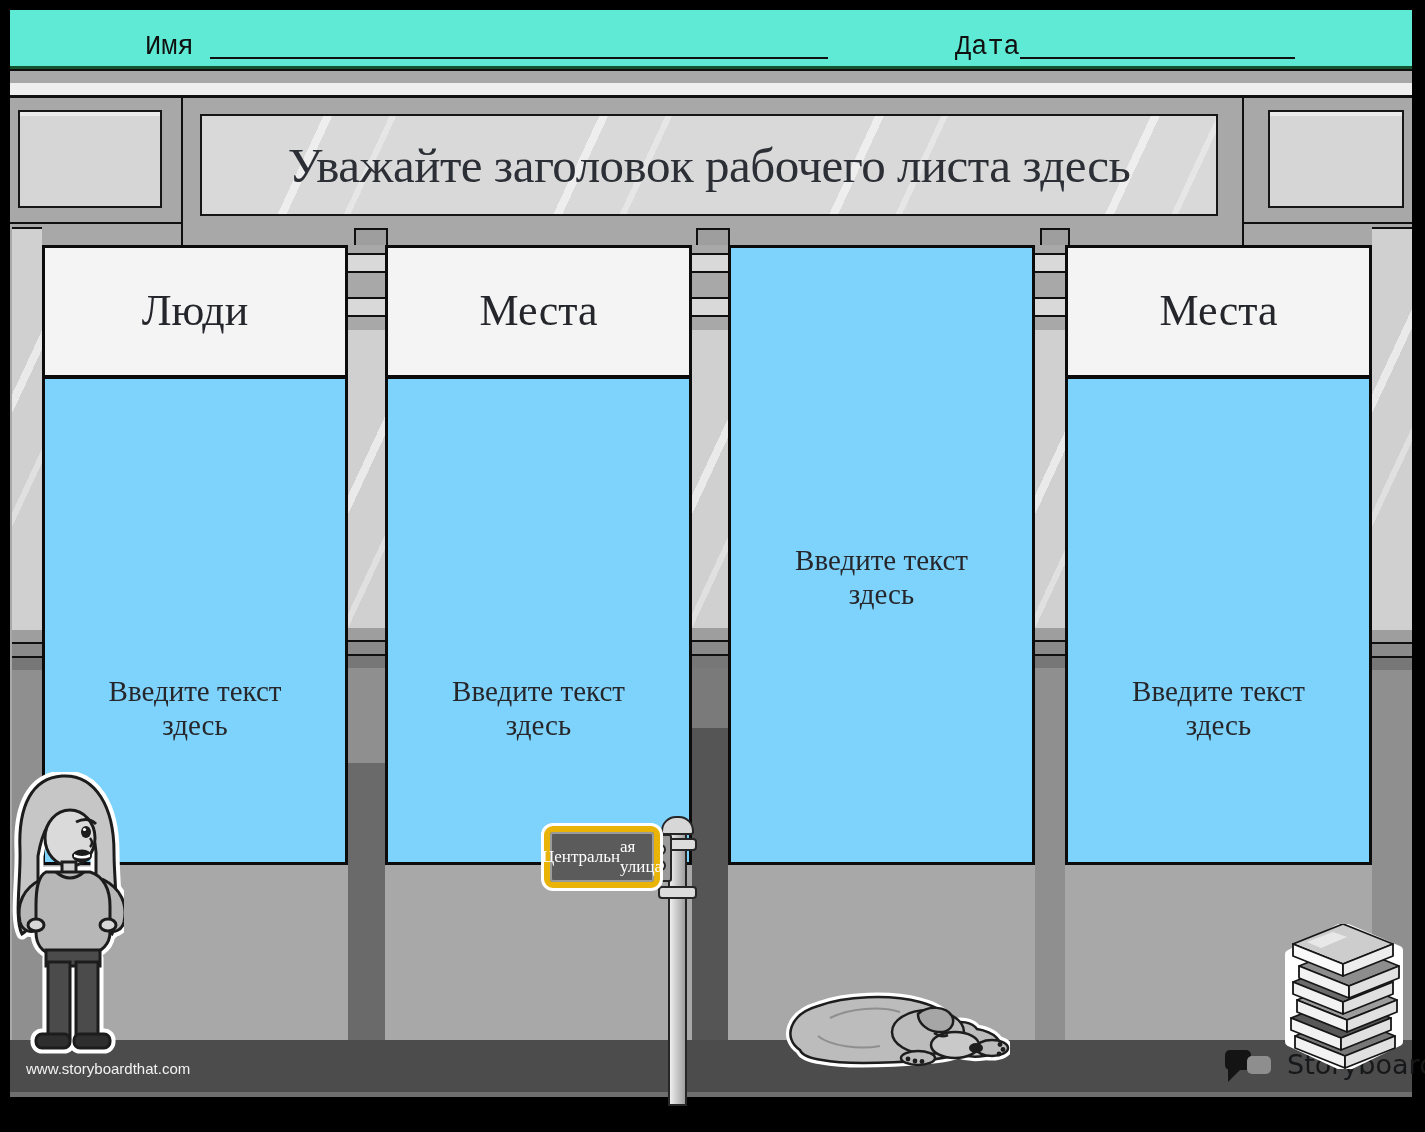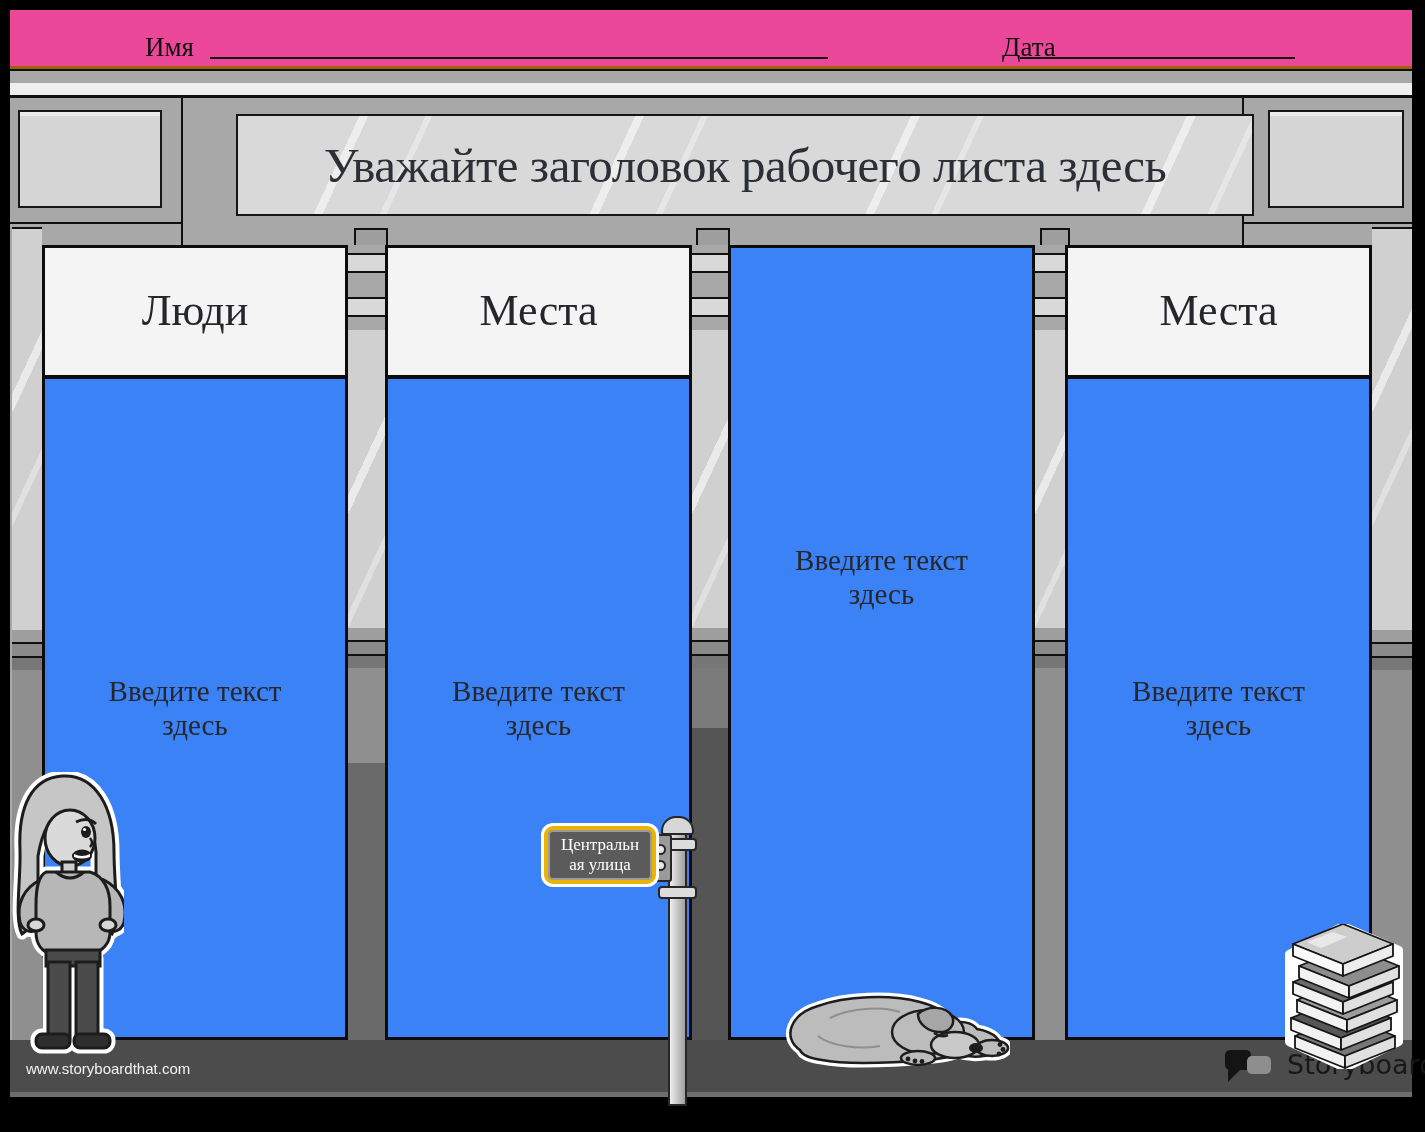--- a/index.html
+++ b/index.html
@@ -1,47 +1,47 @@
 <!DOCTYPE html>
 <html><head>
 <meta charset="utf-8">
 <style>
   html,body{margin:0;padding:0;background:#000;}
   .page{position:relative;width:1425px;height:1132px;background:#000;overflow:hidden;
         font-family:"Liberation Serif","DejaVu Serif",serif;}
   .abs{position:absolute;}
 
   
-  .topbar{left:10px;top:10px;width:1402px;height:56px;background:#ec4899;border-bottom:3px solid #a16207;}
+  .topbar{left:10px;top:10px;width:1402px;height:56px;background:#5eead4;border-bottom:3px solid #14532d;font-family:Liberation Mono, monospace;}
   .topbar .lbl{position:absolute;top:22px;font-size:27px;color:#101010;}
   .fill-line{position:absolute;height:0;border-bottom:2px solid #101010;}
 
   .strip-upper{left:10px;top:69px;width:1402px;height:12px;background:#a8a8a8;border-top:2px solid #101010;}
   .strip-light{left:10px;top:83px;width:1402px;height:12px;background:#efefef;border-bottom:3px solid #101010;}
 
   
   .facade{left:10px;top:98px;width:1402px;height:942px;background:#a8a8a8;}
   .vline{position:absolute;top:0;width:2px;height:147px;background:#101010;}
   .window{position:absolute;top:12px;height:94px;background:#d6d6d6;border:2px solid #161616;
           box-shadow:inset 0 4px 0 rgba(255,255,255,.5);}
   .winline{position:absolute;top:124px;height:2px;background:#101010;}
   .sign{position:absolute;left:190px;top:16px;width:1014px;height:98px;background:#d9d9d9;border:2px solid #161616;
         display:flex;align-items:center;justify-content:center;
-        background-image:repeating-linear-gradient(115deg,rgba(255,255,255,0) 0 110px,rgba(255,255,255,.55) 110px 118px,rgba(255,255,255,0) 118px 170px,rgba(255,255,255,.35) 170px 176px,rgba(255,255,255,0) 176px 250px);margin-left:36px;}
+        background-image:repeating-linear-gradient(115deg,rgba(255,255,255,0) 0 110px,rgba(255,255,255,.55) 110px 118px,rgba(255,255,255,0) 118px 170px,rgba(255,255,255,.35) 170px 176px,rgba(255,255,255,0) 176px 250px);}
   .sign-title{font-size:49px;color:#2c3036;white-space:nowrap;letter-spacing:-0.5px;}
   .nub{position:absolute;top:130px;height:17px;background:#9e9e9e;border:2px solid #101010;border-bottom:none;}
 
   
   .glass{background-color:#d0d0d0;
          background-image:repeating-linear-gradient(115deg,rgba(255,255,255,0) 0 70px,rgba(255,255,255,.55) 70px 78px,rgba(255,255,255,0) 78px 120px,rgba(255,255,255,.35) 120px 126px,rgba(255,255,255,0) 126px 180px);}
   .segA{background:linear-gradient(#a8a8a8 0 8px,#101010 8px 10px,#d9d9d9 10px 26px,#101010 26px 28px,#a8a8a8 28px 52px,#101010 52px 54px,#d9d9d9 54px 70px,#101010 70px 72px,#a8a8a8 72px 100%);}
   .segC{background:linear-gradient(#9e9e9e 0 12px,#101010 12px 14px,#8a8a8a 14px 26px,#101010 26px 28px,#777 28px 100%);}
 
   
-  .card{position:absolute;top:245px;height:795px;background:#3b82f6;border:3px solid #0c0c0c;box-sizing:border-box;z-index:3;}
+  .card{position:absolute;top:245px;height:620px;background:#7dd3fc;border:3px solid #0c0c0c;box-sizing:border-box;z-index:3;}
   .card-header{height:127px;background:#f4f4f4;border-bottom:4px solid #0c0c0c;display:flex;align-items:center;justify-content:center;}
   .card-header span{font-size:44px;color:#24262b;text-align:center;line-height:1.1;}
   .hdr-narrow{display:inline-block;width:186px;word-break:break-all;}
   .card-body{height:658px;display:flex;align-items:center;justify-content:center;}
   .card-body span{display:inline-block;max-width:235px;font-size:29px;line-height:1.18;color:#26262b;text-align:center;}
 
   
   .sidewalk{left:10px;top:1040px;width:1402px;height:57px;background:#4c4c4c;box-shadow:inset 0 -5px 0 #6e6e6e;z-index:4;}
   .website{left:26px;top:1060px;font-family:"Liberation Sans",sans-serif;font-weight:normal;font-size:15px;color:#f2f2f2;z-index:7;}
   .logo{left:1225px;top:1046px;height:36px;display:flex;align-items:center;z-index:5;
@@ -52,35 +52,35 @@
   .bubble2{position:absolute;left:22px;top:8px;width:24px;height:18px;background:#8e8e8e;border-radius:5px;}
   .logo-a{color:#17181a;}
 
   
   .streetsign{left:542px;top:812px;width:162px;height:292px;z-index:6;}
   .pole{position:absolute;left:126px;top:18px;width:15px;height:272px;background:linear-gradient(90deg,#efefef,#9f9f9f);border:2px solid #262626;}
   .pole-cap{position:absolute;left:119px;top:4px;width:29px;height:15px;background:#d7d7d7;border:2px solid #262626;border-radius:15px 15px 3px 3px;}
   .pole-ring{position:absolute;left:116px;width:35px;height:9px;background:#dcdcdc;border:2px solid #262626;border-radius:4px;}
   .bracket{position:absolute;left:106px;top:22px;width:20px;height:44px;background:#9a9a9a;border:2px solid #262626;border-radius:3px;}
   .bolt{position:absolute;left:5px;width:7px;height:7px;background:#e8e8e8;border:2px solid #262626;border-radius:50%;}
-  .plate{position:absolute;left:2px;top:14px;width:104px;height:50px;background:#5b5b5b;border:4px solid #eab308;border-radius:9px;
+  .plate{position:absolute;left:2px;top:14px;width:104px;height:50px;background:#5b5b5b;border:6px solid #eab308;border-radius:9px;
          box-shadow:0 0 0 3px #fff, inset 0 0 0 2px #9b9b9b;
-         display:flex;flex-direction:column;align-items:center;justify-content:center;}
+         display:flex;align-items:center;justify-content:center;}
   .plate span{color:#fff;font-size:17px;line-height:1.18;}
   .deco{z-index:6;}
 </style>
 </head>
 <body>
 
 <div class="page">
 
   <div class="abs topbar">
     <span class="lbl" style="left:135px;">Имя</span>
     <span class="fill-line" style="left:200px;top:47px;width:618px;"></span>
-    <span class="lbl" style="left:992px;">Дата</span>
+    <span class="lbl" style="left:945px;">Дата</span>
     <span class="fill-line" style="left:1010px;top:47px;width:275px;"></span>
   </div>
 
   <div class="abs strip-upper"></div>
   <div class="abs strip-light"></div>
 
   <div class="abs facade">
     <div class="vline" style="left:171px;"></div>
     <div class="vline" style="left:1232px;"></div>
     <div class="window" style="left:8px;width:140px;"></div>

